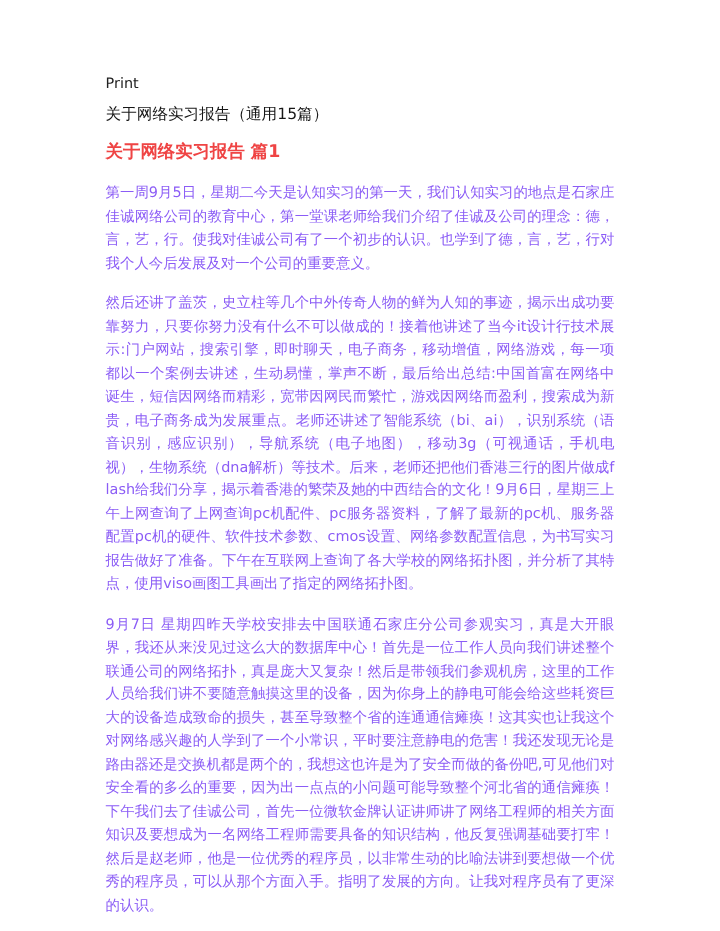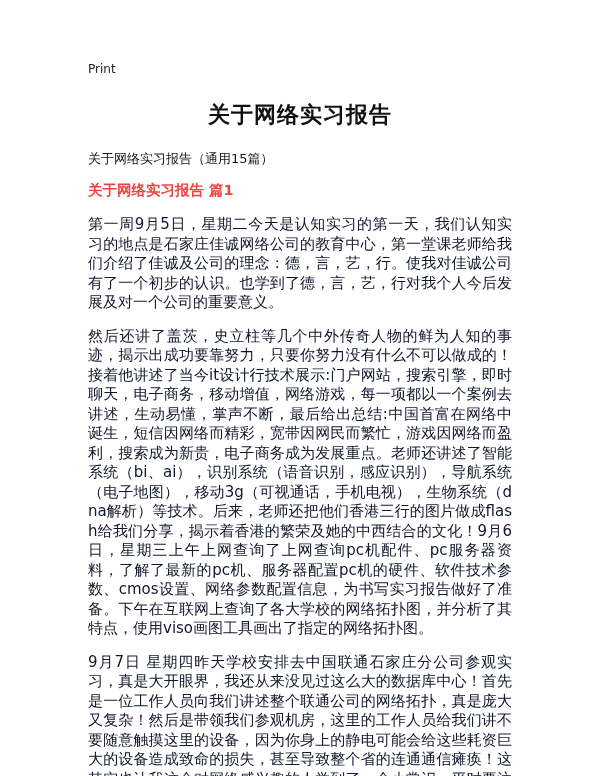--- a/index.html
+++ b/index.html
@@ -40,35 +40,34 @@
     color: #161616;
     margin: 0 0 13px 0;
   }
   h2.section-heading {
     font-size: 14.5px;
     font-weight: bold;
     color: #ef4444;
     margin: 0 0 15px 0;
   }
   p.body-para {
-    font-size: 15px;
+    font-size: 12px;
     line-height: 19.5px;
     text-align: justify;
-    color: #0f172a;
+    color: #8b5cf6;
     margin: 0 0 14px 0;
     word-break: break-all;
   }
 </style>
 </head>
 <body>
 
 <div class="page">
   <span class="print-link">Print</span>
 
-  <h1 class="doc-title">关于网络实习报告</h1>
 
   <p class="doc-subtitle">关于网络实习报告（通用15篇）</p>
 
   <h2 class="section-heading">关于网络实习报告 篇1</h2>
 
   <p class="body-para">第一周9月5日，星期二今天是认知实习的第一天，我们认知实习的地点是石家庄佳诚网络公司的教育中心，第一堂课老师给我们介绍了佳诚及公司的理念：德，言，艺，行。使我对佳诚公司有了一个初步的认识。也学到了德，言，艺，行对我个人今后发展及对一个公司的重要意义。</p>
 
   <p class="body-para">然后还讲了盖茨，史立柱等几个中外传奇人物的鲜为人知的事迹，揭示出成功要靠努力，只要你努力没有什么不可以做成的！接着他讲述了当今it设计行技术展示:门户网站，搜索引擎，即时聊天，电子商务，移动增值，网络游戏，每一项都以一个案例去讲述，生动易懂，掌声不断，最后给出总结:中国首富在网络中诞生，短信因网络而精彩，宽带因网民而繁忙，游戏因网络而盈利，搜索成为新贵，电子商务成为发展重点。老师还讲述了智能系统（bi、ai），识别系统（语音识别，感应识别），导航系统（电子地图），移动3g（可视通话，手机电视），生物系统（dna解析）等技术。后来，老师还把他们香港三行的图片做成flash给我们分享，揭示着香港的繁荣及她的中西结合的文化！9月6日，星期三上午上网查询了上网查询pc机配件、pc服务器资料，了解了最新的pc机、服务器配置pc机的硬件、软件技术参数、cmos设置、网络参数配置信息，为书写实习报告做好了准备。下午在互联网上查询了各大学校的网络拓扑图，并分析了其特点，使用viso画图工具画出了指定的网络拓扑图。</p>
 
   <p class="body-para">9月7日 星期四昨天学校安排去中国联通石家庄分公司参观实习，真是大开眼界，我还从来没见过这么大的数据库中心！首先是一位工作人员向我们讲述整个联通公司的网络拓扑，真是庞大又复杂！然后是带领我们参观机房，这里的工作人员给我们讲不要随意触摸这里的设备，因为你身上的静电可能会给这些耗资巨大的设备造成致命的损失，甚至导致整个省的连通通信瘫痪！这其实也让我这个对网络感兴趣的人学到了一个小常识，平时要注意静电的危害！我还发现无论是路由器还是交换机都是两个的，我想这也许是为了安全而做的备份吧,可见他们对安全看的多么的重要，因为出一点点的小问题可能导致整个河北省的通信瘫痪！下午我们去了佳诚公司，首先一位微软金牌认证讲师讲了网络工程师的相关方面知识及要想成为一名网络工程师需要具备的知识结构，他反复强调基础要打牢！然后是赵老师，他是一位优秀的程序员，以非常生动的比喻法讲到要想做一个优秀的程序员，可以从那个方面入手。指明了发展的方向。让我对程序员有了更深的认识。</p>

